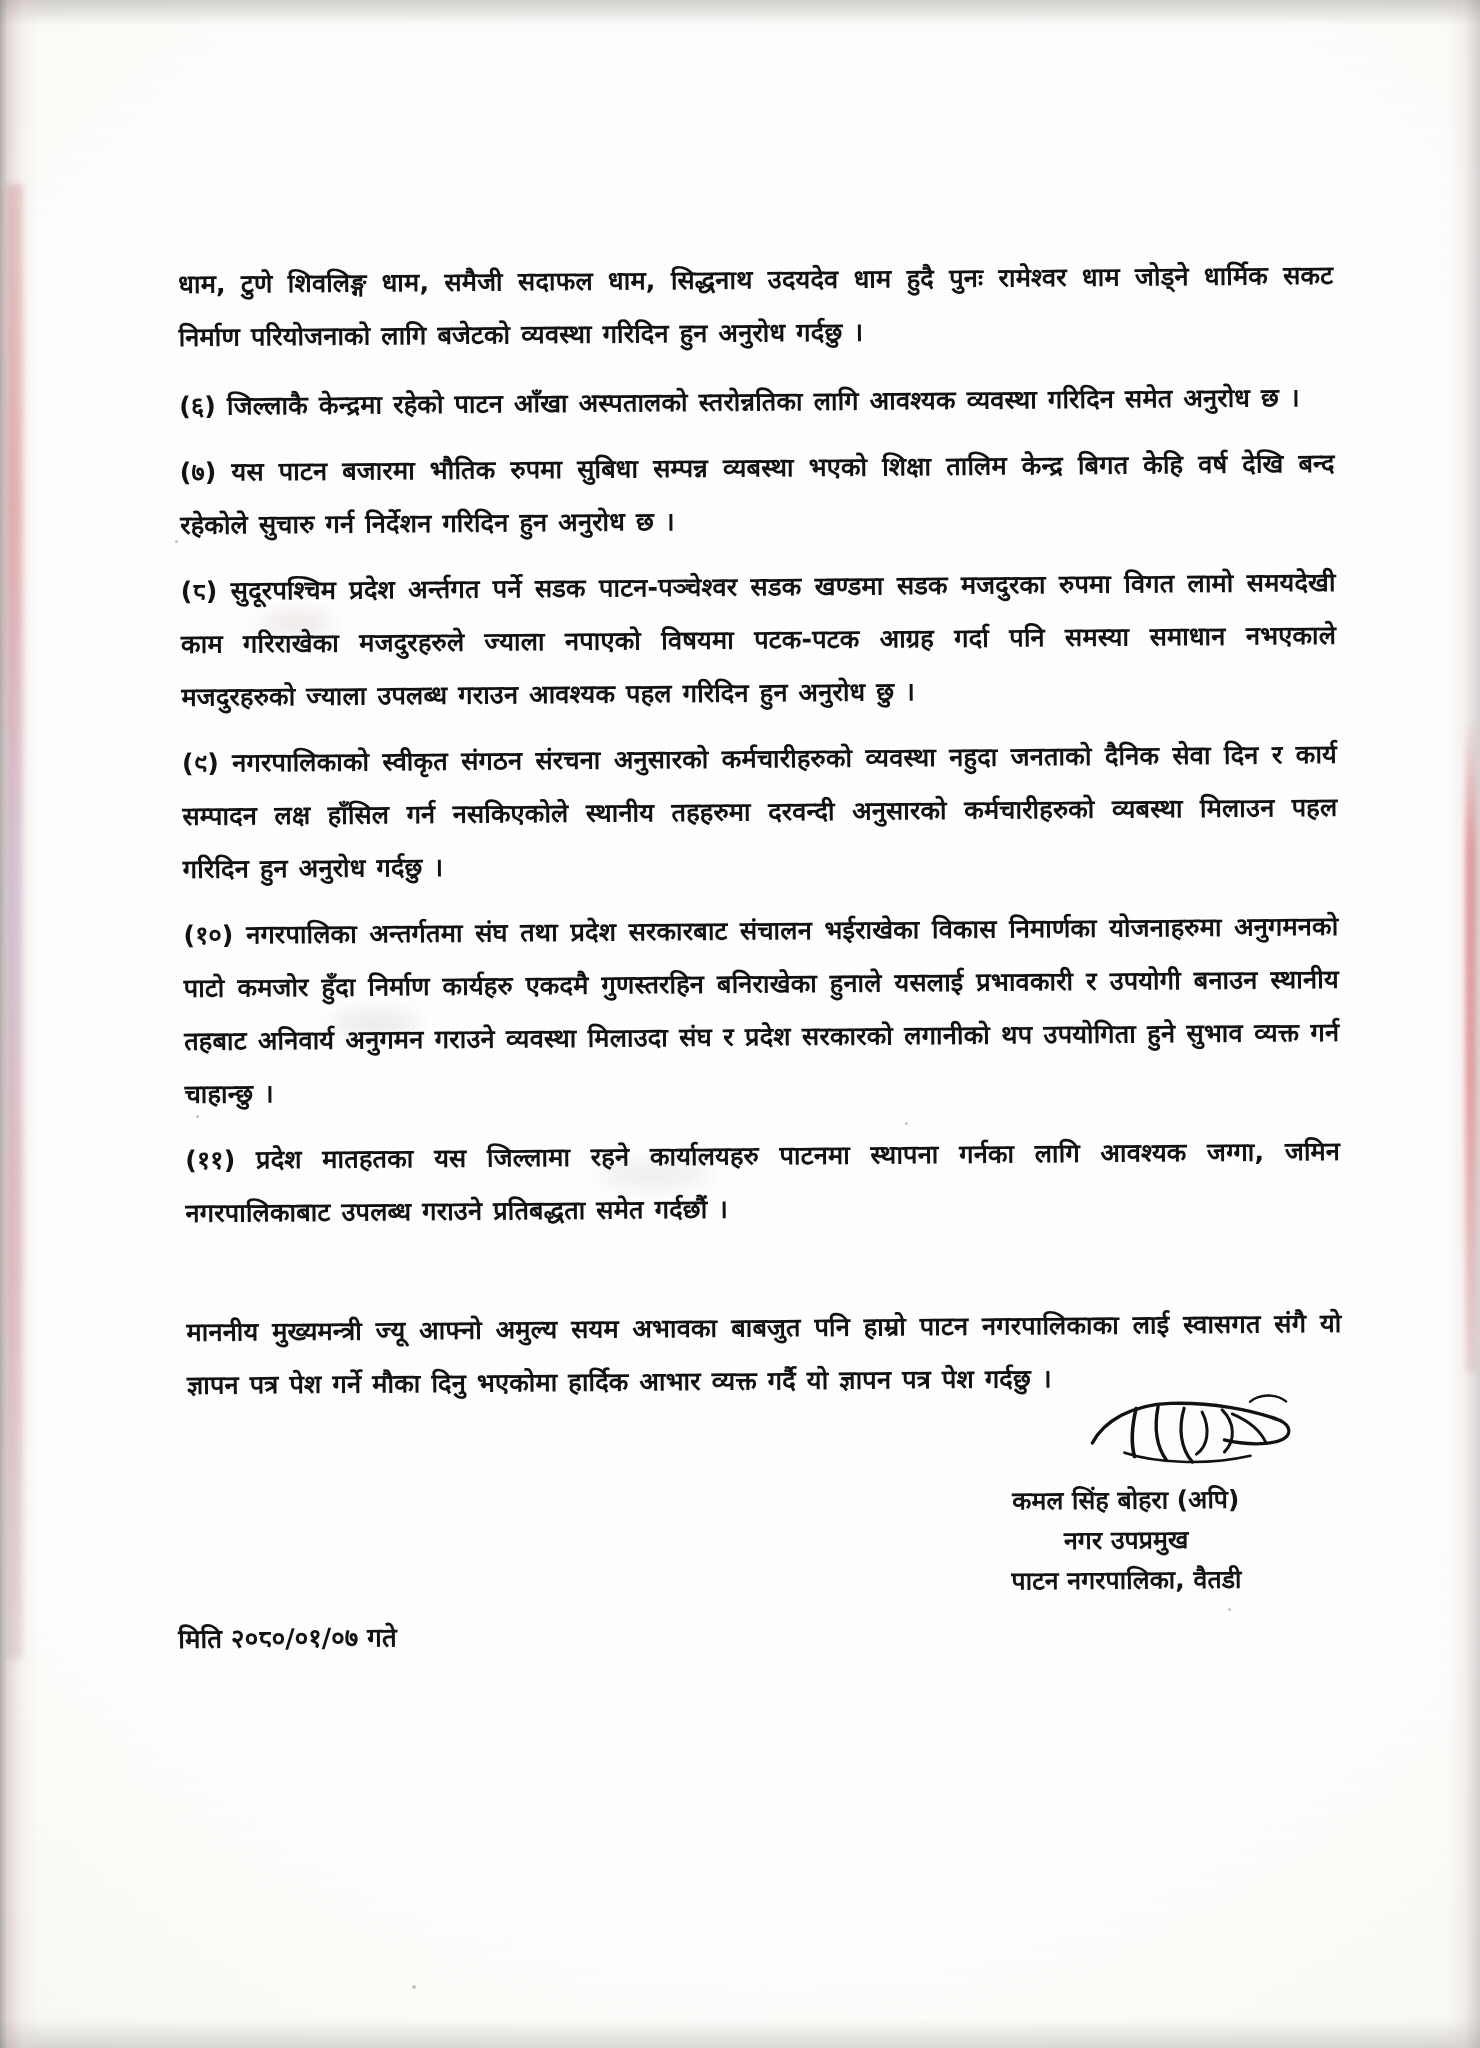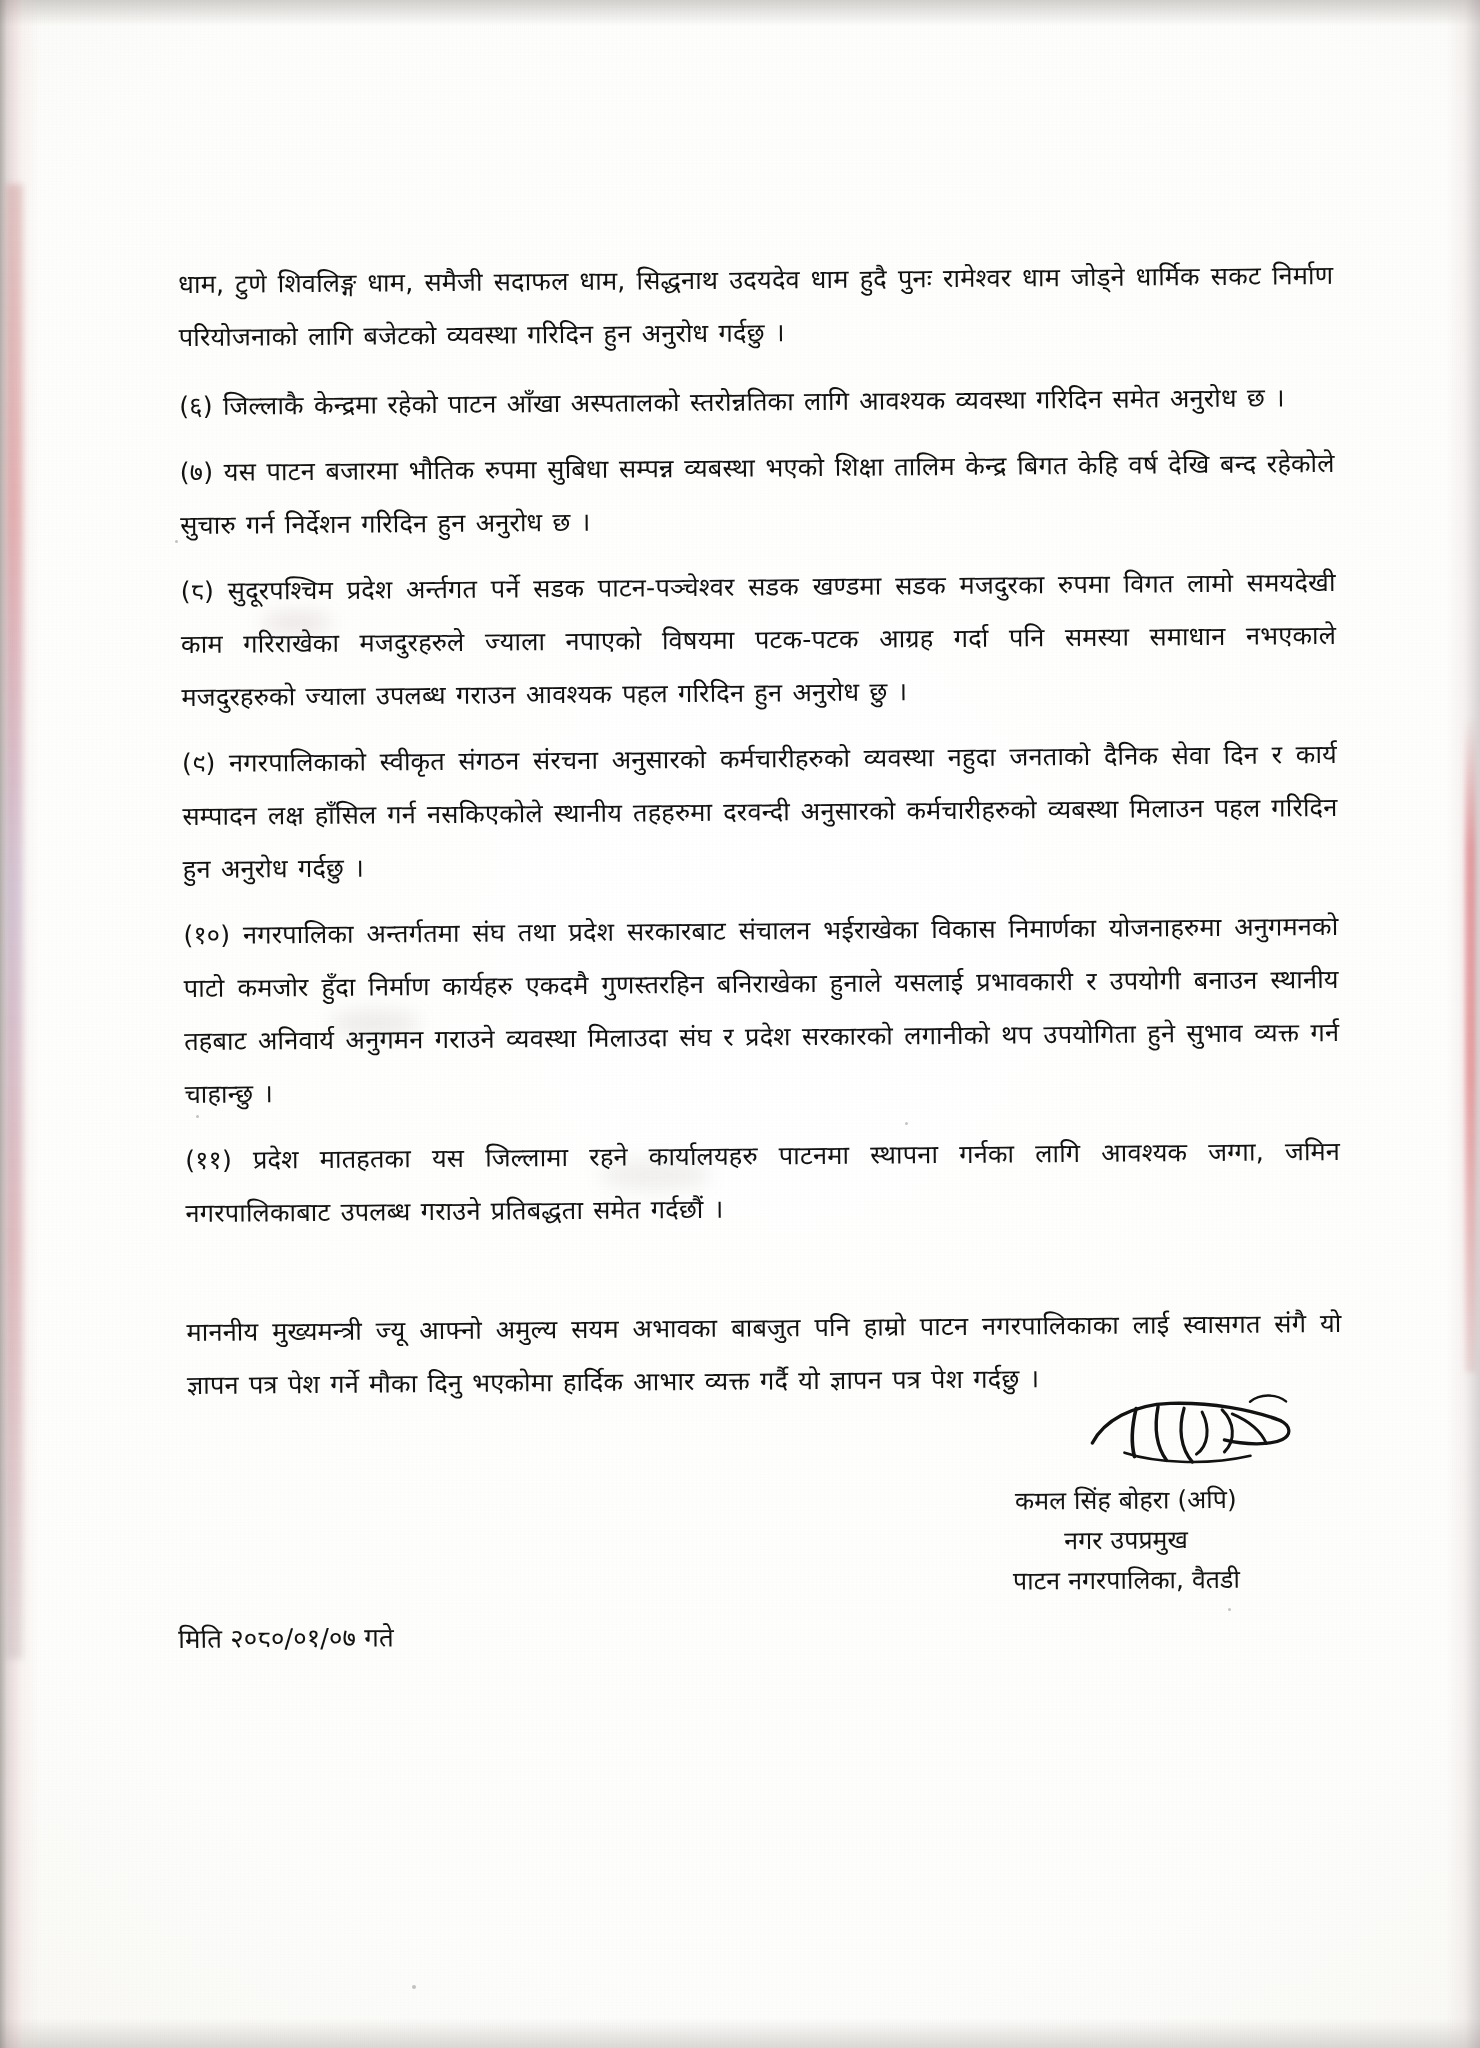--- a/index.html
+++ b/index.html
@@ -10,20 +10,21 @@
   }
 
   .page {
     position: relative;
     width: 1480px;
     height: 2048px;
     margin: 0 auto;
     overflow: hidden;
     background: #ffffff;
     font-family: "DejaVu Sans", "Liberation Sans", sans-serif;
+    font-weight: bold;
   }
 
   
   .paper-base {
     position: absolute;
     inset: 0;
     background:
       radial-gradient(ellipse 120% 95% at 52% 45%, #ffffff 0%, #fdfdfb 55%, #f6f5f1 80%, #eceae4 100%);
   }
 

